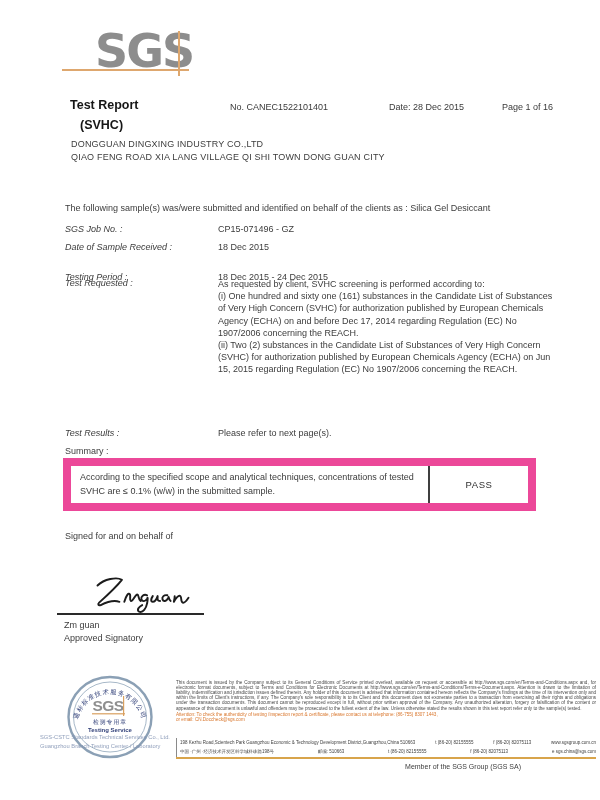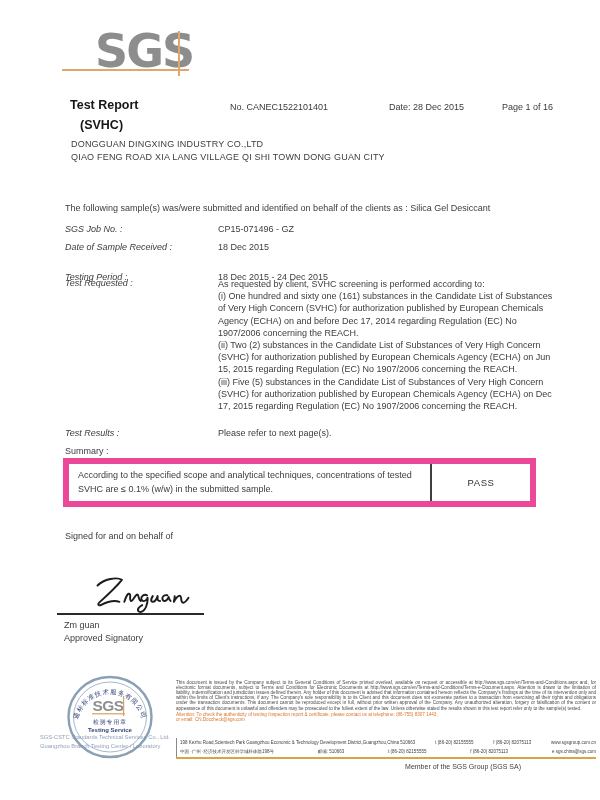--- a/index.html
+++ b/index.html
@@ -41,21 +41,21 @@
   .row-req  { top:278px; }
   .row-res  { top:428px; }
 
   .req-paras { left:218px; top:278px; width:340px; font-size:9px; }
   .req-paras p { margin:0; line-height:12.2px; }
 
   
   .summary-label { left:65px; top:446px; font-size:9px; }
   .summary-box {
     left:63px; top:458px; width:473px; min-height:42px;
-    border:6px solid #ec4899; display:flex; box-sizing:border-box;
+    border:8px solid #ec4899; display:flex; box-sizing:border-box;
   }
   .summary-statement { flex:1; padding:5px 9px; font-size:9px; line-height:13.5px; }
   .summary-pass {
     width:98px; border-left:2px solid #3f3f3f;
     display:flex; align-items:center; justify-content:center;
     font-size:9.5px; letter-spacing:0.6px; color:#2f2f2f;
   }
 
   
   .sign1 { left:65px; top:531px; font-size:9px; }
@@ -112,21 +112,20 @@
   <div class="abs fvalue row-rcv">18 Dec 2015</div>
 
   <div class="abs flabel row-per">Testing Period :</div>
   <div class="abs fvalue row-per">18 Dec 2015 - 24 Dec 2015</div>
 
   <div class="abs flabel row-req">Test Requested :</div>
   <div class="abs req-paras">
     <p>As requested by client, SVHC screening is performed according to:</p>
     <p>(i) One hundred and sixty one (161) substances in the Candidate List of Substances of Very High Concern (SVHC) for authorization published by European Chemicals Agency (ECHA) on and before Dec 17, 2014 regarding Regulation (EC) No 1907/2006 concerning the REACH.</p>
     <p>(ii) Two (2) substances in the Candidate List of Substances of Very High Concern (SVHC) for authorization published by European Chemicals Agency (ECHA) on Jun 15, 2015 regarding Regulation (EC) No 1907/2006 concerning the REACH.</p>
-    <p>(iii) Five (5) substances in the Candidate List of Substances of Very High Concern (SVHC) for authorization published by European Chemicals Agency (ECHA) on Dec 17, 2015 regarding Regulation (EC) No 1907/2006 concerning the REACH.</p>
   </div>
 
   <div class="abs flabel row-res">Test Results :</div>
   <div class="abs fvalue row-res">Please refer to next page(s).</div>
 
   <div class="abs summary-label">Summary :</div>
   <div class="abs summary-box">
     <div class="summary-statement">According to the specified scope and analytical techniques, concentrations of tested SVHC are ≤ 0.1% (w/w) in the submitted sample.</div>
     <div class="summary-pass">PASS</div>
   </div>

